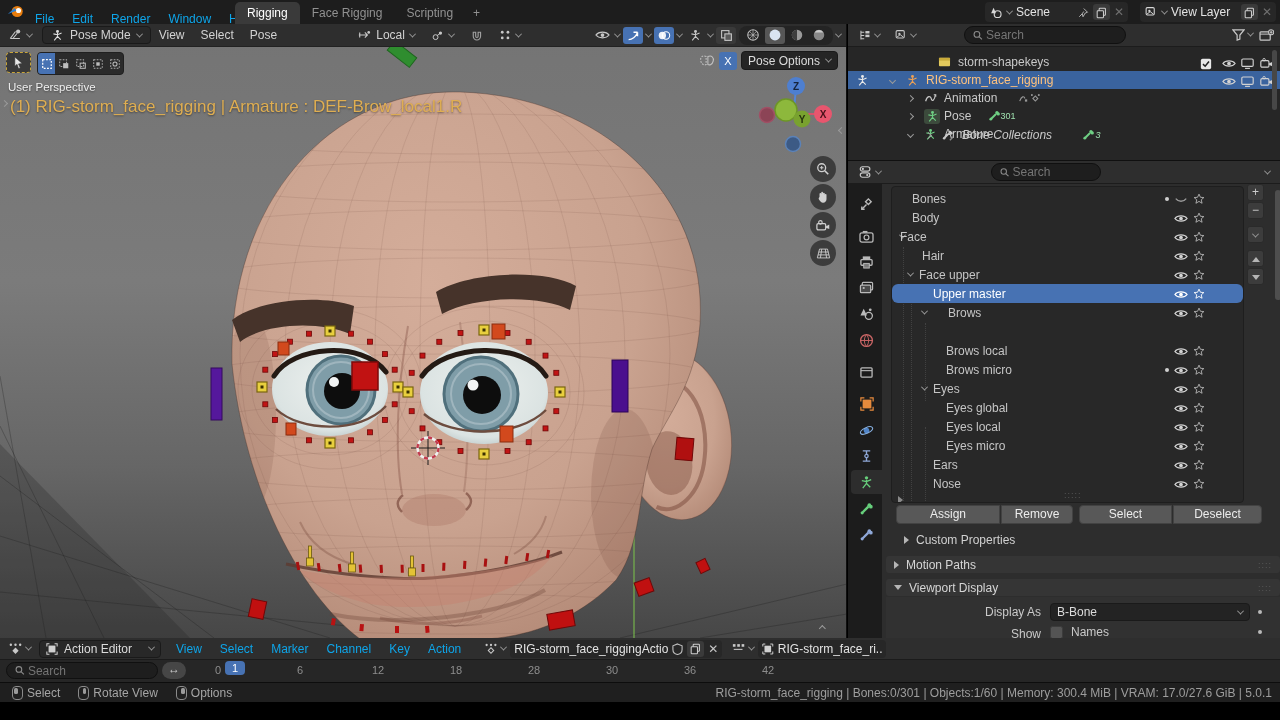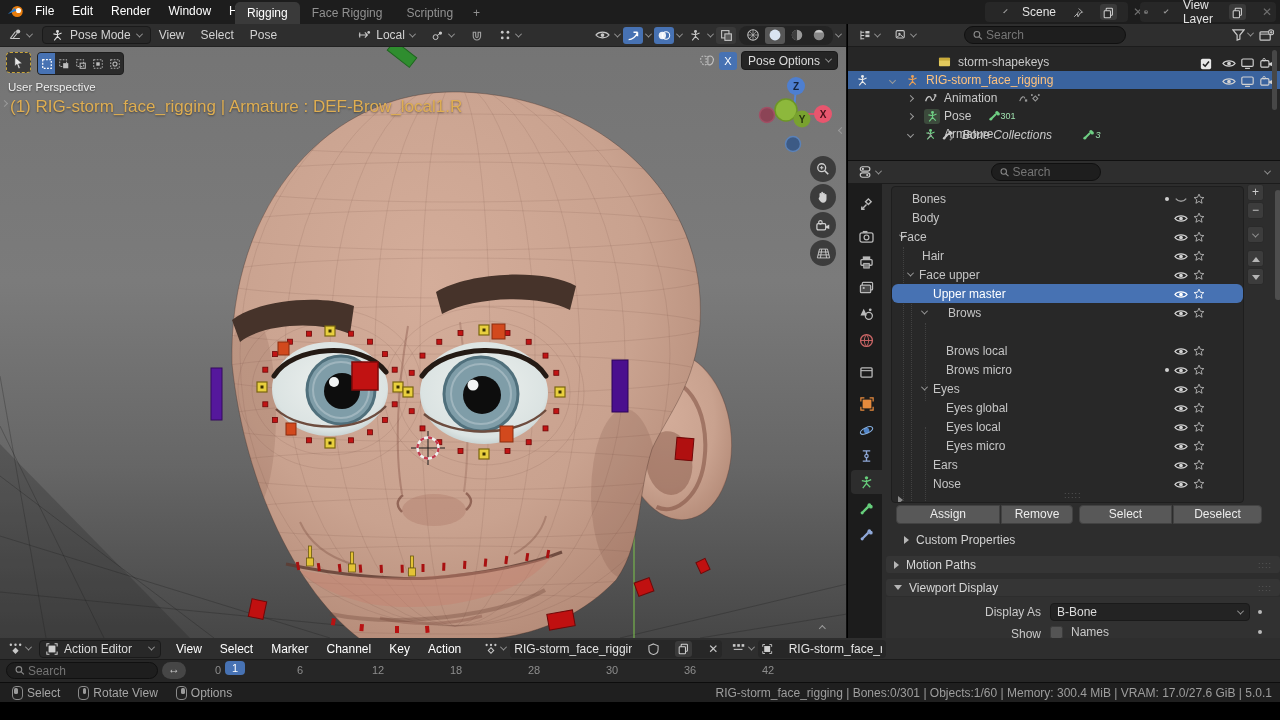--- a/index.html
+++ b/index.html
@@ -4,25 +4,25 @@
 <style>
   * { margin:0; padding:0; box-sizing:border-box; }
   html,body { width:1280px; height:720px; background:#000; overflow:hidden; }
   body { font-family:"Liberation Sans","DejaVu Sans",sans-serif; font-size:12px; color:#c8c8c8;
          -webkit-font-smoothing:antialiased; }
   .abs { position:absolute; }
   #app { position:relative; width:1280px; height:720px; background:#000; }
 
   
   #topbar { position:absolute; left:0; top:0; width:1280px; height:24px; background:#1d1d1d; }
-  .menu-item { position:relative; display:inline-block; padding:4px 9px; color:#ffffff; cursor:default; }
+  .menu-item { position:relative; display:inline-block; padding:12px 9px; color:#0ea5e9; cursor:default; }
   .wtab { position:relative; display:inline-block; padding:4px 12px; color:#919191; }
   .wtab.active { background:#3a3a3a; color:#fff; border-radius:5px 5px 0 0; }
   .idblock { position:absolute; top:2px; height:20px; background:#272727; border-radius:4px;
-             display:flex; align-items:center; padding:0 4px; gap:16px; }
+             display:flex; align-items:center; padding:0 4px; gap:4px; }
   .idblock .txt { color:#e3e3e3; }
   .dim { color:#6f6f6f; }
 
   
   .chev { display:inline-block; width:5px; height:5px; border-right:1.4px solid #9a9a9a;
           border-bottom:1.4px solid #9a9a9a; transform:rotate(45deg) translate(-1px,-1px); }
   .chev.r { transform:rotate(-45deg); }
   .tri-r { display:inline-block; width:0; height:0; border-top:4px solid transparent;
            border-bottom:4px solid transparent; border-left:5px solid #b5b5b5; }
   .tri-d { display:inline-block; width:0; height:0; border-left:4px solid transparent;

